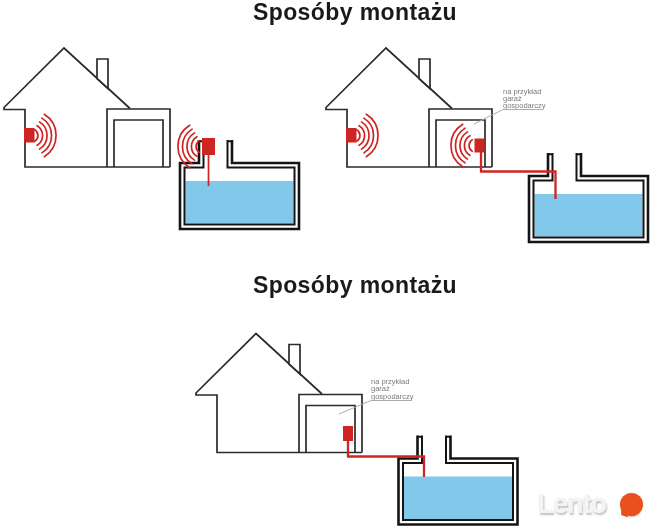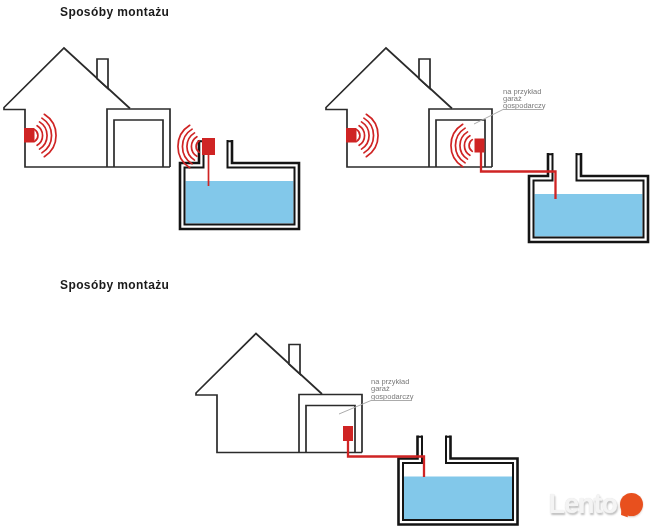--- a/index.html
+++ b/index.html
@@ -1,38 +1,38 @@
 <!DOCTYPE html>
 <html><head>
 <meta charset="utf-8">
 <style>
   html,body{margin:0;padding:0;background:#fff;}
   .canvas{
     position:relative;width:650px;height:526px;background:#ffffff;overflow:hidden;
     font-family:"Liberation Sans",sans-serif;
   }
   .title{
-    position:absolute;left:60px;right:0;text-align:left;
-    font-weight:bold;font-size:12px;line-height:18.5px;letter-spacing:.4px;color:#1a1a1a;
+    position:absolute;left:60px;right:0;text-align:center;
+    font-weight:bold;font-size:23px;line-height:18.5px;letter-spacing:.4px;color:#1a1a1a;
   }
   .title-wireless{top:3px;}
   .title-wired{top:276px;}
   svg.scene{position:absolute;left:0;top:0;}
   .house-line{fill:none;stroke:#2b2b2b;stroke-width:1.7;stroke-linejoin:miter;}
   .chimney{fill:#ffffff;}
   .tank-line{fill:none;stroke:#141414;}
   .tank-line.outer{stroke-width:2.6;}
   .tank-line.inner{stroke-width:2;}
   .wave{fill:none;stroke-width:1.7;stroke-linecap:round;}
   .wire{fill:none;stroke-width:2.3;stroke-linejoin:miter;}
   .probe{fill:none;stroke-width:1.7;}
   .note{font-size:7.5px;font-family:"Liberation Sans",sans-serif;}
   .leader{fill:none;stroke-width:1;}
   .logo{
-    position:absolute;right:7px;bottom:6px;display:flex;align-items:center;gap:3px;
+    position:absolute;right:7px;bottom:6px;display:flex;align-items:center;gap:14px;
   }
   .logo-text{
     font-weight:bold;font-size:27px;letter-spacing:-1px;color:#f4f4f4;
     text-shadow:0 0 1px #e0e0e0, 1px 2px 2px #bdbdbd;
   }
   .logo-badge{
     position:relative;width:23px;height:23px;border-radius:50%;
     background:#e8501e;display:flex;align-items:center;justify-content:center;
     box-shadow:0 1px 2px rgba(150,80,50,.35);
   }

